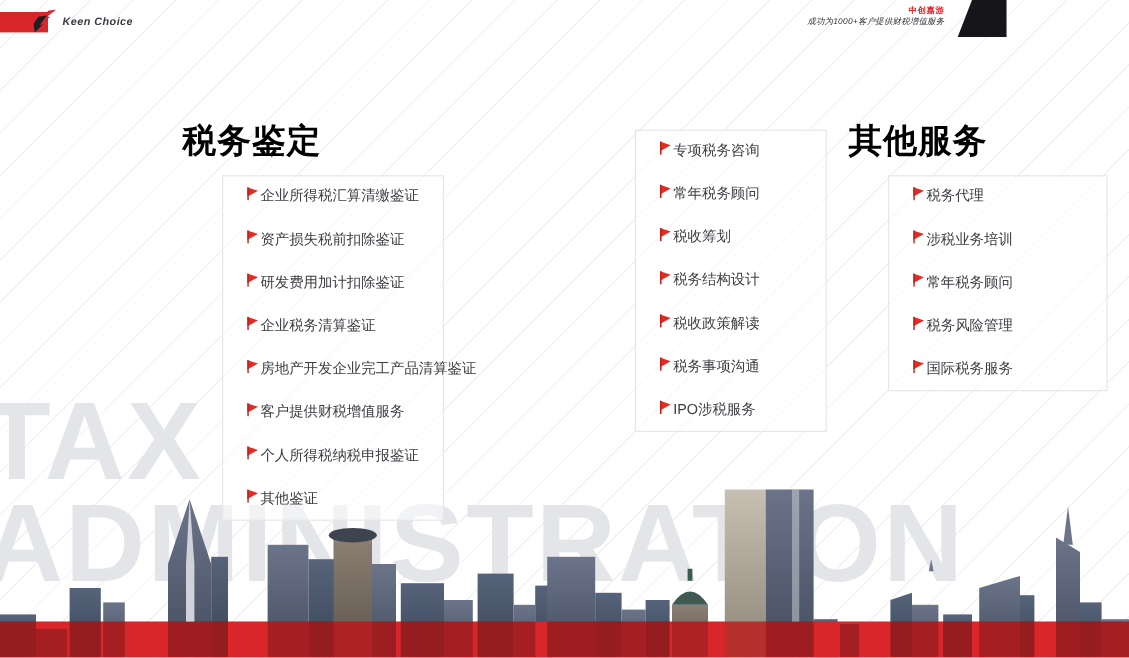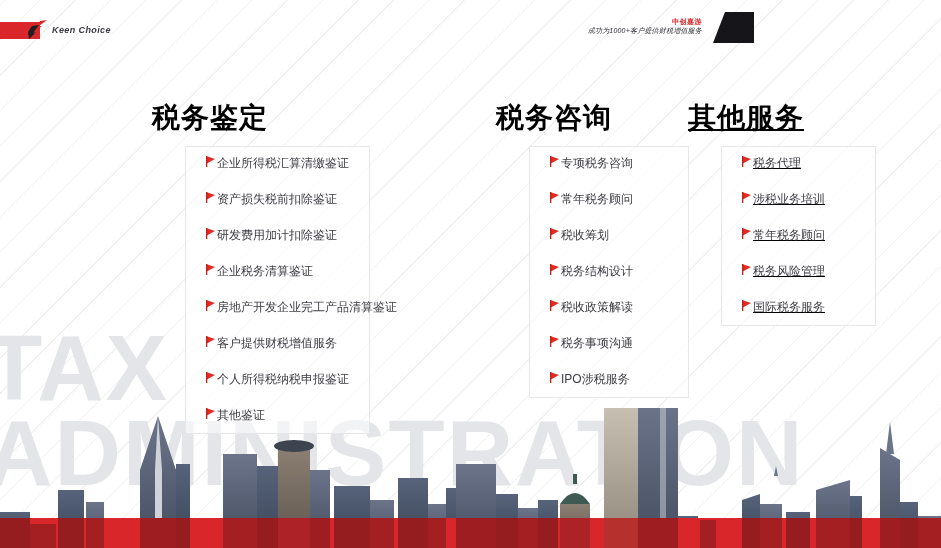--- a/index.html
+++ b/index.html
@@ -35,21 +35,21 @@
   
   .skyline{ position:absolute; left:0; bottom:0; width:941px; height:140px; }
   .skyline svg{ display:block; width:941px; height:140px; }
   .redband{
     position:absolute; left:0; top:518px; width:941px; height:30px;
     background:#d9262a;
   }
 
   
   .topbar{
-    position:absolute; left:0; top:0; width:754px; height:31px; z-index:6;margin-top:12px;
+    position:absolute; left:0; top:0; width:839px; height:31px; z-index:6;
   }
   .logo-block{ position:absolute; left:0; top:8px; display:flex; align-items:center; }
   .logo-red{ width:40px; height:17px; background:#d9262a; }
   .logo-mark{
     position:relative; width:22px; height:20px; margin-left:-14px;
   }
   .logo-mark svg{ display:block; }
   .logo-text{
     margin-left:4px; font-size:9px; font-style:italic; font-weight:bold;
     color:#3a3a42; letter-spacing:.4px; white-space:nowrap;
@@ -97,22 +97,22 @@
     flex:0 0 auto; width:9px; height:12px; margin-right:2px; margin-top:-2px;
   }
   .flag svg{ display:block; }
   .item-label{ position:relative; top:0; }
 
   
   #col-1{ left:152px; top:99px; width:215px; }
   #col-1 .listbox{ width:185px; margin-left:33px; }
   #col-2{ left:496px; top:99px; width:190px; }
   #col-2 .listbox{ width:160px; margin-left:33px; }
-  #col-3{ left:688px; top:99px; width:190px;text-decoration:underline; }
-  #col-3 .listbox{ width:155px; margin-left:33px; }
+  #col-3{ left:707px; top:99px; width:190px; }
+  #col-3 .listbox{ width:183px; margin-left:33px; }
 
   #col-1 .col-title{ margin-left:0; }
 </style>
 </head>
 <body>
 
 <div class="stripes"></div>
 
 <div class="watermark">
   <div class="wm1">TAX</div>
@@ -323,21 +323,20 @@
               <polygon points="0,1 9,4 0,9" fill="#e02c24"></polygon>
               <rect x="0" y="1" width="1.3" height="11" fill="#c02018"></rect>
             </svg>
           </span>
         <span class="item-label">其他鉴证</span>
       </div>
     </div>
   </div>
 
   <div class="col" id="col-2">
-    <div class="col-title">税务咨询</div>
     <div class="listbox">
       <div class="item">
         <span class="flag">
             <svg width="9" height="12" viewBox="0 0 9 12">
               <polygon points="0,1 9,4 0,9" fill="#e02c24"></polygon>
               <rect x="0" y="1" width="1.3" height="11" fill="#c02018"></rect>
             </svg>
           </span>
         <span class="item-label">专项税务咨询</span>
       </div>

